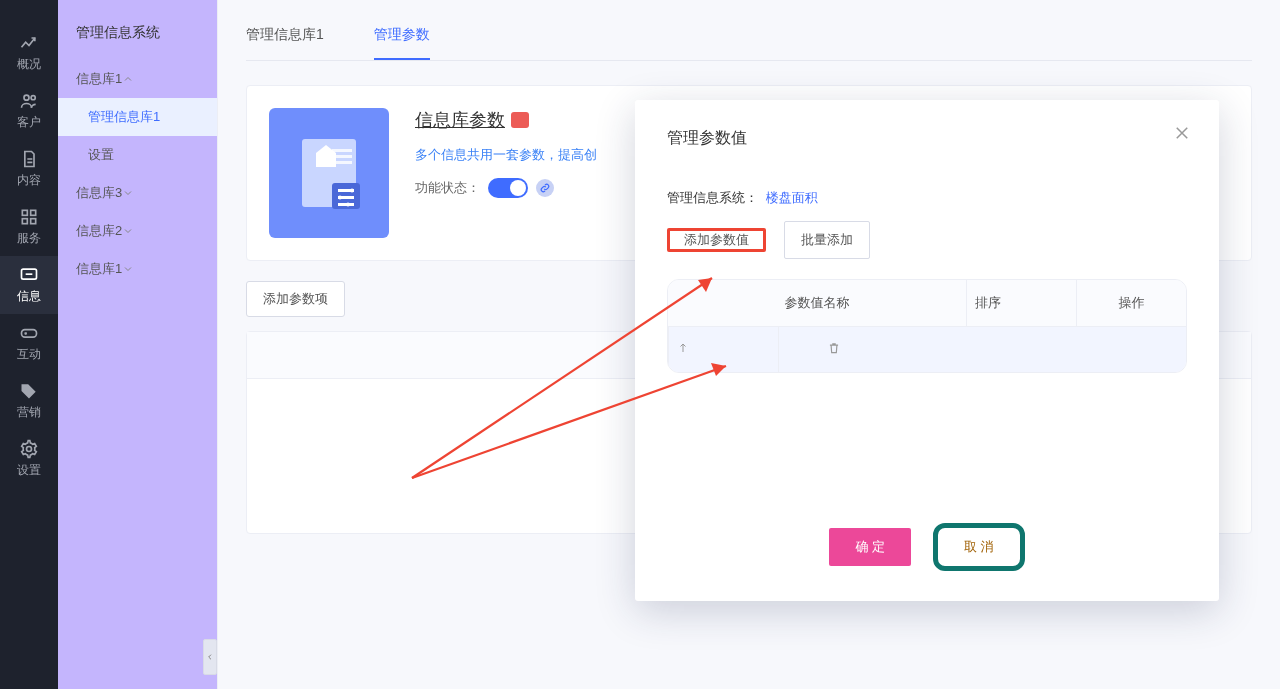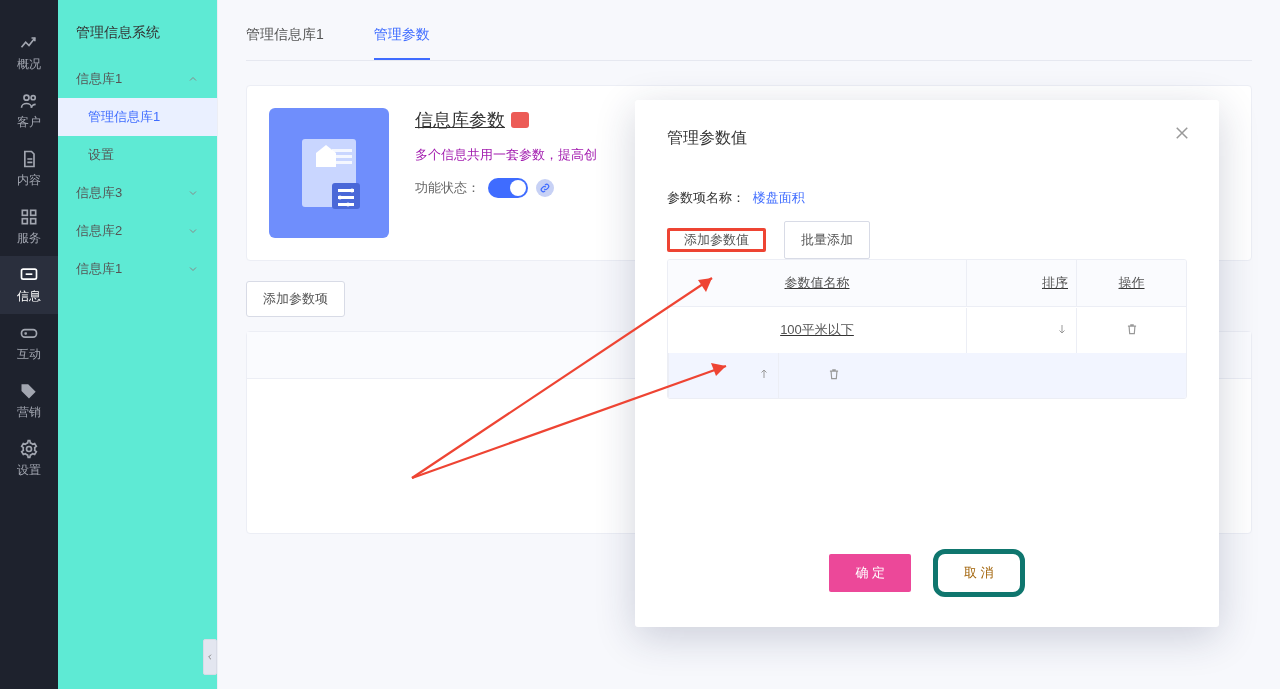--- a/index.html
+++ b/index.html
@@ -5,39 +5,39 @@
   * { box-sizing: border-box; margin: 0; padding: 0; }
   html, body { width: 1280px; height: 689px; font-family: "Microsoft YaHei", "PingFang SC", sans-serif; background: #f5f6fa; overflow: hidden; font-size: 14px; color: #333; }
 
   
   .rail { position: absolute; left: 0; top: 0; width: 58px; height: 689px; background: #1e222d; display: flex; flex-direction: column; align-items: center; padding-top: 24px; }
   .rail-item { width: 58px; height: 58px; display: flex; flex-direction: column; align-items: center; justify-content: center; color: #a2a6b0; cursor: pointer; font-size: 12px; gap: 3px; }
   .rail-item.active { background: #2a2f3d; color: #fff; }
   .rail-item svg { width: 20px; height: 20px; }
 
   
-  .sidebar { position: absolute; left: 58px; top: 0; width: 160px; height: 689px; background: #5eead4; border-right: 1px solid #eceef5; padding-top: 14px; }
+  .sidebar { position: absolute; left: 58px; top: 0; width: 160px; height: 689px; background: #c4b5fd; border-right: 1px solid #eceef5; padding-top: 14px; }
   .sidebar-title { font-size: 14px; color: #333; padding: 10px 18px 18px; }
-  .tree-item { display: flex; align-items: center; justify-content: space-between; padding: 10px 18px; font-size: 13px; color: #555; cursor: pointer; }
+  .tree-item { display: flex; align-items: center; justify-content: flex-start; padding: 10px 18px; font-size: 13px; color: #555; cursor: pointer; }
   .tree-sub { padding-left: 30px; font-size: 13px; color: #555; padding-top:10px; padding-bottom:10px; cursor:pointer; }
   .tree-sub.active { background: #eaf0ff; color: #3f6cff; }
   .chev { width: 12px; height: 12px; }
 
   
   .main { position: absolute; left: 218px; top: 0; right: 0; height: 689px; background: #f7f8fc; padding: 0 28px; }
   .tabs { display: flex; gap: 50px; margin-top: 14px; border-bottom: 1px solid #e6e8f0; }
   .tab { padding: 12px 0 14px; font-size: 14px; color: #555; cursor: pointer; border-bottom: 2px solid transparent; }
   .tab.active { color: #3f6cff; border-bottom-color: #3f6cff; }
 
   .card { margin-top: 24px; background: #fff; border: 1px solid #eceef5; border-radius: 4px; padding: 22px; display: flex; gap: 26px; align-items: flex-start; }
   .card-icon { width: 120px; height: 130px; background: #6f8efc; border-radius: 6px; display:flex; align-items:center; justify-content:center; }
   .card-icon svg { width: 70px; height: 80px; }
   .card-body h3 { font-size: 18px; font-weight: 500; display:flex; align-items:center; gap:6px;text-decoration:underline; }
   .badge-red { width: 18px; height: 16px; background:#ec5b56; border-radius:3px; display:inline-block; }
-  .card-desc { margin-top: 14px; font-size: 13px; color: #a21caf; }
+  .card-desc { margin-top: 14px; font-size: 13px; color: #3b82f6; }
   .card-row { margin-top: 14px; font-size: 13px; color: #666; display:flex; align-items:center; gap:8px; }
   .toggle { width: 40px; height: 20px; background:#3f6cff; border-radius: 20px; position:relative; }
   .toggle::after { content:""; position:absolute; right:2px; top:2px; width:16px; height:16px; background:#fff; border-radius:50%; }
   .link-icon { width:18px; height:18px; border-radius:50%; background:#c7d1f5; display:flex; align-items:center; justify-content:center; color:#3f6cff; font-size:11px; }
 
   .add-btn { margin-top: 20px; display:inline-block; background:#fff; border:1px solid #d8dbe6; border-radius:3px; padding:8px 16px; font-size:13px; color:#555; cursor:pointer; }
 
   .bg-table { margin-top: 14px; background:#fff; border:1px solid #eceef5; border-radius:4px; }
   .bg-table-head { display:flex; background:#fafbfe; border-bottom:1px solid #eceef5; }
   .bg-table-head .col { flex:1; text-align:center; padding:14px; color:#555; font-size:13px; }
@@ -51,25 +51,25 @@
   .modal { position:absolute; left:635px; top:100px; width:584px; background:#fff; box-shadow:0 10px 40px rgba(30,40,80,.2); border-radius:3px; padding: 28px 32px 30px; }
   .modal-title { font-size:16px; color:#333; }
   .modal-close { position:absolute; top:24px; right:28px; cursor:pointer; color:#999; }
   .modal-close svg { width:18px; height:18px; }
   .param-line { margin-top: 40px; font-size:13px; color:#333; }
   .param-line a { color:#3f6cff; text-decoration:none; margin-left:4px; }
   .btn-row { margin-top: 14px; display:flex; gap:18px; align-items:center; }
   .btn-outline { border:1px solid #d8dbe6; background:#fff; padding:9px 16px; font-size:13px; color:#555; cursor:pointer; border-radius:2px; }
   .btn-outline.accent { border:3px solid #e43; padding:0 14px; }
 
-  .mtable { border:1px solid #eceef5; border-radius:3px; overflow:hidden;text-decoration:underline; }
+  .mtable { margin-top: 20px; border:1px solid #eceef5; border-radius:12px; overflow:hidden; }
   .mtable-row { display:flex; align-items:center; }
   .mtable-row.head { background:#fafbfe; border-bottom:1px solid #eceef5; }
   .mtable-row .c1 { flex: 1 1 55%; text-align:center; padding:14px 8px; font-size:13px; color:#555; }
-  .mtable-row .c2 { width: 110px; text-align:right; padding:14px 8px; font-size:13px; color:#555; border-left:1px solid #eceef5; }
+  .mtable-row .c2 { width: 110px; text-align:left; padding:14px 8px; font-size:13px; color:#555; border-left:1px solid #eceef5; }
   .mtable-row .c3 { width: 110px; text-align:center; padding:14px 8px; font-size:13px; color:#555; border-left:1px solid #eceef5; }
   .mtable-row.body .c2, .mtable-row.body .c3 { color:#999; }
   .mtable-row.body.alt { background:#f2f5ff; }
   .val-input { border:1px solid #3f6cff; padding:6px 10px; font-size:13px; color:#333; text-align:center; background:#fff; display:inline-block; min-width:100px; }
 
   .modal-actions { margin-top: 150px; text-align:center; }
   .btn-primary { background:#ec4899; color:#fff; border:none; padding:10px 26px; font-size:13px; border-radius:2px; cursor:pointer; margin-right:18px; }
   .btn-plain { background:#fff; border:5px solid #0f766e; color:#a16207; padding:10px 26px; font-size:13px; border-radius:12px; cursor:pointer; }
 
   .collapse-handle { position:absolute; left:203px; bottom:14px; width:14px; height:36px; background:#e3e6f0; border:1px solid #d8dbe6; border-radius:2px; display:flex; align-items:center; justify-content:center; color:#888; cursor:pointer; font-size:10px; }
@@ -250,47 +250,34 @@
 
 <div class="modal">
   <div class="modal-title">管理参数值</div>
   <div class="modal-close">
     <svg viewBox="0 0 24 24" fill="none" stroke="currentColor" stroke-width="2">
         <path d="M5 5l14 14M19 5L5 19"></path>
       </svg>
   </div>
 
   <div class="param-line">
-    <span>参数项名称：</span>
+    <span>管理信息系统：</span>
     <a>楼盘面积</a>
   </div>
 
   <div class="btn-row">
     <div class="btn-outline accent">添加参数值</div>
     <div class="btn-outline">批量添加</div>
   </div>
 
   <div class="mtable">
     <div class="mtable-row head">
       <div class="c1">参数值名称</div>
       <div class="c2">排序</div>
       <div class="c3">操作</div>
-    </div>
-    <div class="mtable-row body">
-      <div class="c1">100平米以下</div>
-      <div class="c2">
-        <svg width="12" height="14" viewBox="0 0 24 24" fill="none" stroke="currentColor" stroke-width="2">
-            <path d="M12 4v16M7 15l5 5 5-5"></path>
-          </svg>
-      </div>
-      <div class="c3">
-        <svg width="14" height="14" viewBox="0 0 24 24" fill="none" stroke="currentColor" stroke-width="2">
-            <path d="M5 7h14M10 7V5h4v2M7 7l1 13h8l1-13"></path>
-          </svg>
-      </div>
     </div>
     <div class="mtable-row body alt">
       <div class="c2">
         <svg width="12" height="14" viewBox="0 0 24 24" fill="none" stroke="currentColor" stroke-width="2">
             <path d="M12 20V4M7 9l5-5 5 5"></path>
           </svg>
       </div>
       <div class="c3">
         <svg width="14" height="14" viewBox="0 0 24 24" fill="none" stroke="currentColor" stroke-width="2">
             <path d="M5 7h14M10 7V5h4v2M7 7l1 13h8l1-13"></path>

